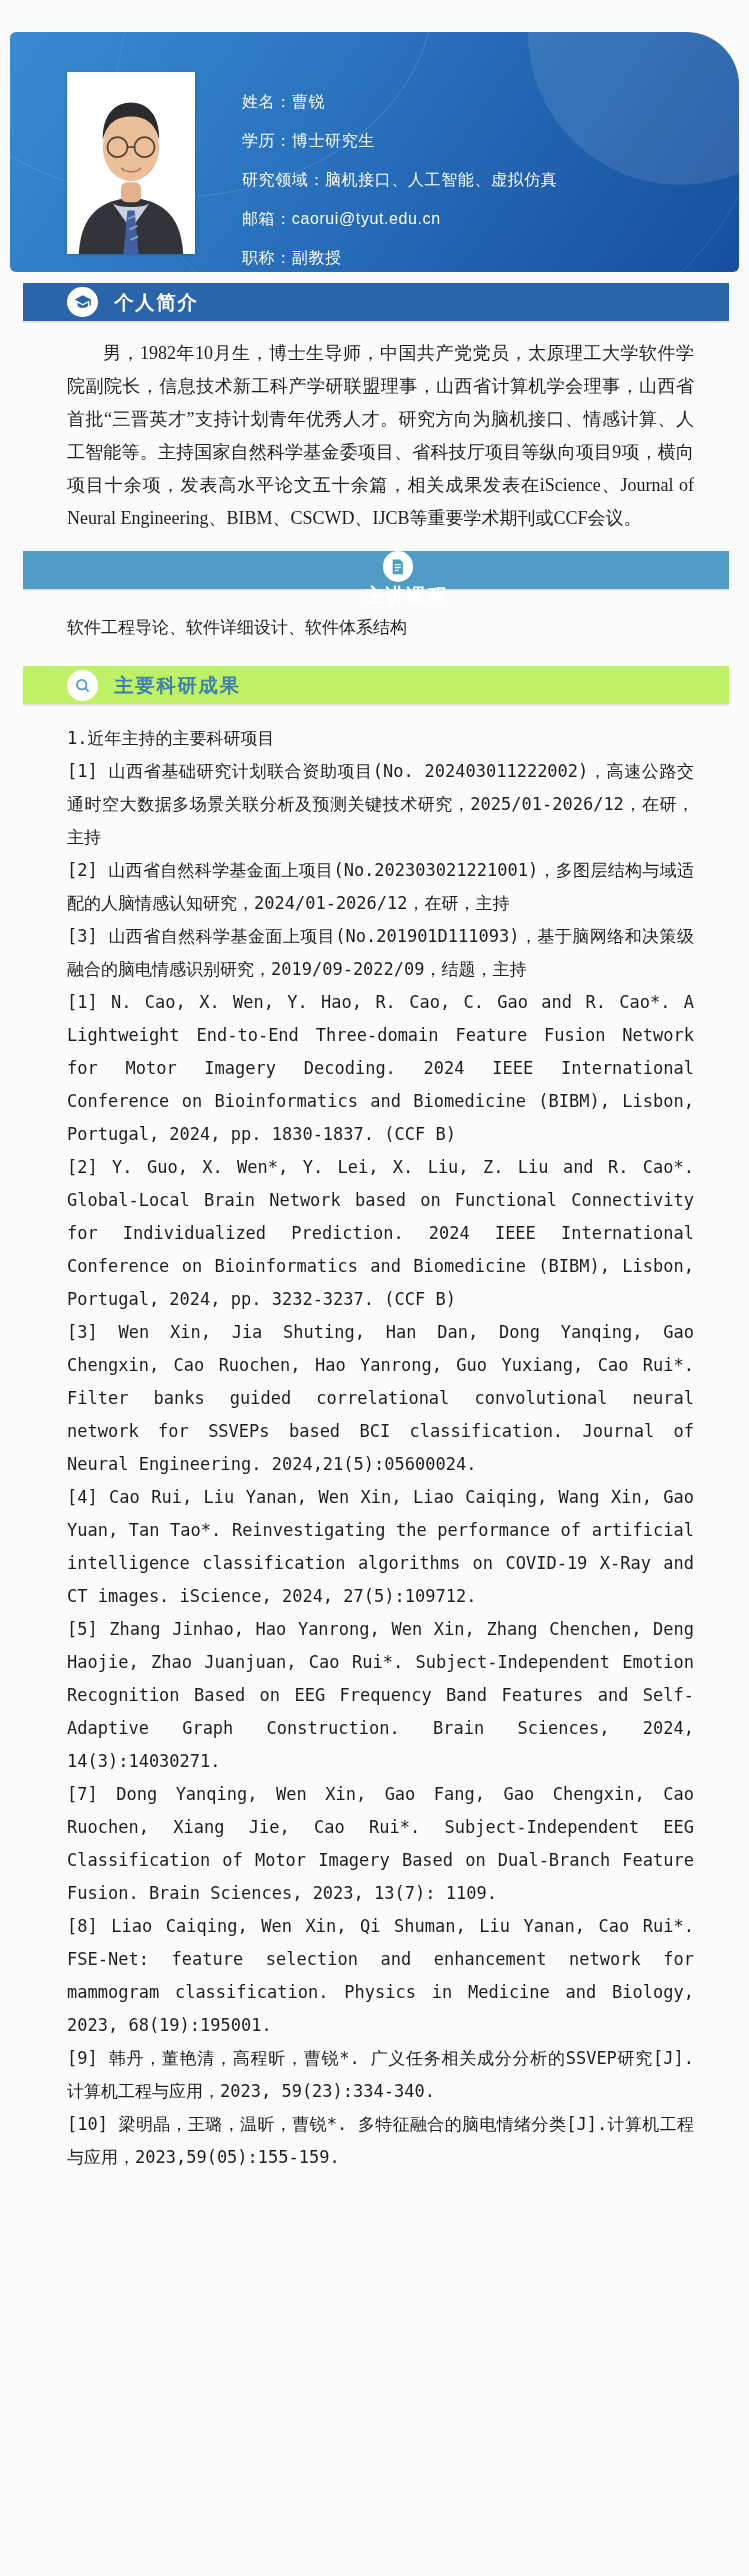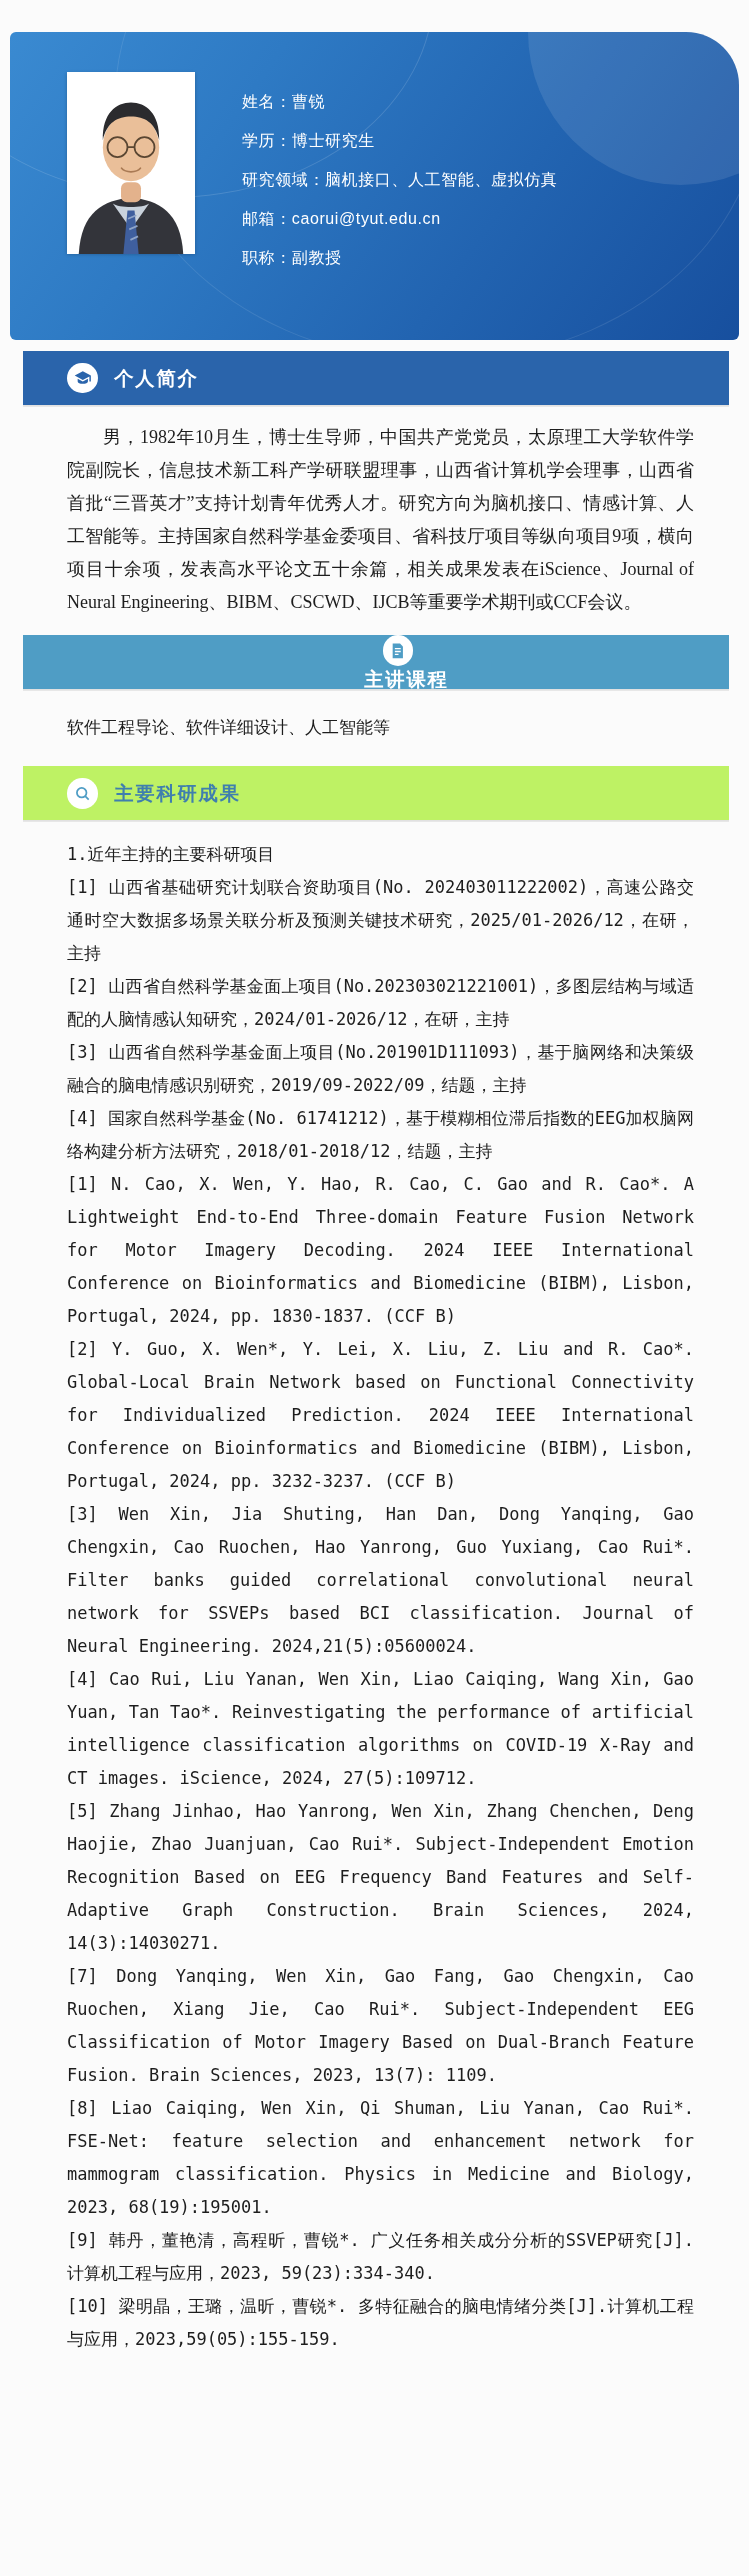--- a/index.html
+++ b/index.html
@@ -6,21 +6,21 @@
   body{
     background:#fbfbfb;
     width:749px;
     font-family:"Liberation Sans","DejaVu Sans",sans-serif;
     color:#222;
   }
   
   .card{
     position:relative;
     margin:32px 10px 0 10px;
-    height:308px;
+    height:240px;
     border-radius:5.9px 53px 5.9px 5.9px;
     background:linear-gradient(125deg,#3a8ad1 0%,#2e7ac4 30%,#2264b1 65%,#174f9e 100%);
     overflow:hidden;
   }
   .card-wave{
     position:absolute;border-radius:50%;
     border:1.2px solid rgba(255,255,255,.14);
     pointer-events:none;
   }
   .w1{width:527px;height:410px;left:-105px;top:-246px;}
@@ -32,21 +32,21 @@
     background:#fff;box-shadow:0 1.2px 3.5px rgba(0,0,0,.25);
   }
   .photo svg{display:block;}
   .info{
     position:absolute;left:232px;top:60px;margin:0;padding:0;list-style:none;
     color:#fff;font-size:16px;letter-spacing:0.6px;
   }
   .info li{margin:0 0 18px 0;white-space:nowrap;}
   
   .bar{
-    margin:0 20px 0 23.4px;height:54px;
+    margin:0 20px 0 23.4px;height:38px;
     display:flex;align-items:center;
     padding-left:44px;box-sizing:border-box;
     box-shadow:0 1.8px 0 rgba(0,0,0,.10);
   }
   .bar1{background:#2a64ab;margin-top:11px;color:#fff;}
   .bar2{background:#4f9dc5;color:#fff;flex-direction:column;}
   .bar3{background:#bef264;color:#3f7fae;}
   .bar h2{font-size:19.3px;font-weight:600;letter-spacing:1.8px;margin:0 0 0 16.4px;}
   .bar-icon{
     width:30.5px;height:30.5px;border-radius:50%;background:#fff;
@@ -132,38 +132,37 @@
 <div class="bar bar2">
   <span class="bar-icon">
     <svg viewBox="0 0 24 24" xmlns="http://www.w3.org/2000/svg">
       <path d="M5 2h10l4 4v16H5z" fill="#4f9dc5"></path>
       <path d="M8 9h8M8 13h8M8 17h5" stroke="#ffffff" stroke-width="1.8"></path>
     </svg>
   </span>
   <h2>主讲课程</h2>
 </div>
 <div class="courses">
-  <p>软件工程导论、软件详细设计、人工智能等</p>
+  <p>软件工程导论、软件详细设计、软件体系结构</p>
 </div>
 
 <div class="bar bar3">
   <span class="bar-icon">
     <svg viewBox="0 0 24 24" fill="none" stroke="#4f9dc5" stroke-width="2.4" xmlns="http://www.w3.org/2000/svg">
       <circle cx="10.5" cy="10.5" r="6.5"></circle>
       <path d="M15.3 15.3L20 20"></path>
     </svg>
   </span>
   <h2>主要科研成果</h2>
 </div>
 <div class="research">
   <p>1.近年主持的主要科研项目</p>
   <p>[1] 山西省基础研究计划联合资助项目(No. 202403011222002)，高速公路交通时空大数据多场景关联分析及预测关键技术研究，2025/01-2026/12，在研，主持</p>
   <p>[2] 山西省自然科学基金面上项目(No.202303021221001)，多图层结构与域适配的人脑情感认知研究，2024/01-2026/12，在研，主持</p>
   <p>[3] 山西省自然科学基金面上项目(No.201901D111093)，基于脑网络和决策级融合的脑电情感识别研究，2019/09-2022/09，结题，主持</p>
-  <p>[4] 国家自然科学基金(No. 61741212)，基于模糊相位滞后指数的EEG加权脑网络构建分析方法研究，2018/01-2018/12，结题，主持</p>
   <p>[1] N. Cao, X. Wen, Y. Hao, R. Cao, C. Gao and R. Cao*. A Lightweight End-to-End Three-domain Feature Fusion Network for Motor Imagery Decoding. 2024 IEEE International Conference on Bioinformatics and Biomedicine (BIBM), Lisbon, Portugal, 2024, pp. 1830-1837. (CCF B)</p>
   <p>[2] Y. Guo, X. Wen*, Y. Lei, X. Liu, Z. Liu and R. Cao*. Global-Local Brain Network based on Functional Connectivity for Individualized Prediction. 2024 IEEE International Conference on Bioinformatics and Biomedicine (BIBM), Lisbon, Portugal, 2024, pp. 3232-3237. (CCF B)</p>
   <p>[3] Wen Xin, Jia Shuting, Han Dan, Dong Yanqing, Gao Chengxin, Cao Ruochen, Hao Yanrong, Guo Yuxiang, Cao Rui*. Filter banks guided correlational convolutional neural network for SSVEPs based BCI classification. Journal of Neural Engineering. 2024,21(5):05600024.</p>
   <p>[4] Cao Rui, Liu Yanan, Wen Xin, Liao Caiqing, Wang Xin, Gao Yuan, Tan Tao*. Reinvestigating the performance of artificial intelligence classification algorithms on COVID-19 X-Ray and CT images. iScience, 2024, 27(5):109712.</p>
   <p>[5] Zhang Jinhao, Hao Yanrong, Wen Xin, Zhang Chenchen, Deng Haojie, Zhao Juanjuan, Cao Rui*. Subject-Independent Emotion Recognition Based on EEG Frequency Band Features and Self-Adaptive Graph Construction. Brain Sciences, 2024, 14(3):14030271.</p>
   <p>[7] Dong Yanqing, Wen Xin, Gao Fang, Gao Chengxin, Cao Ruochen, Xiang Jie, Cao Rui*. Subject-Independent EEG Classification of Motor Imagery Based on Dual-Branch Feature Fusion. Brain Sciences, 2023, 13(7): 1109.</p>
   <p>[8] Liao Caiqing, Wen Xin, Qi Shuman, Liu Yanan, Cao Rui*. FSE-Net: feature selection and enhancement network for mammogram classification. Physics in Medicine and Biology, 2023, 68(19):195001.</p>
   <p>[9] 韩丹，董艳清，高程昕，曹锐*. 广义任务相关成分分析的SSVEP研究[J]. 计算机工程与应用，2023, 59(23):334-340.</p>
   <p>[10] 梁明晶，王璐，温昕，曹锐*. 多特征融合的脑电情绪分类[J].计算机工程与应用，2023,59(05):155-159.</p>
 

